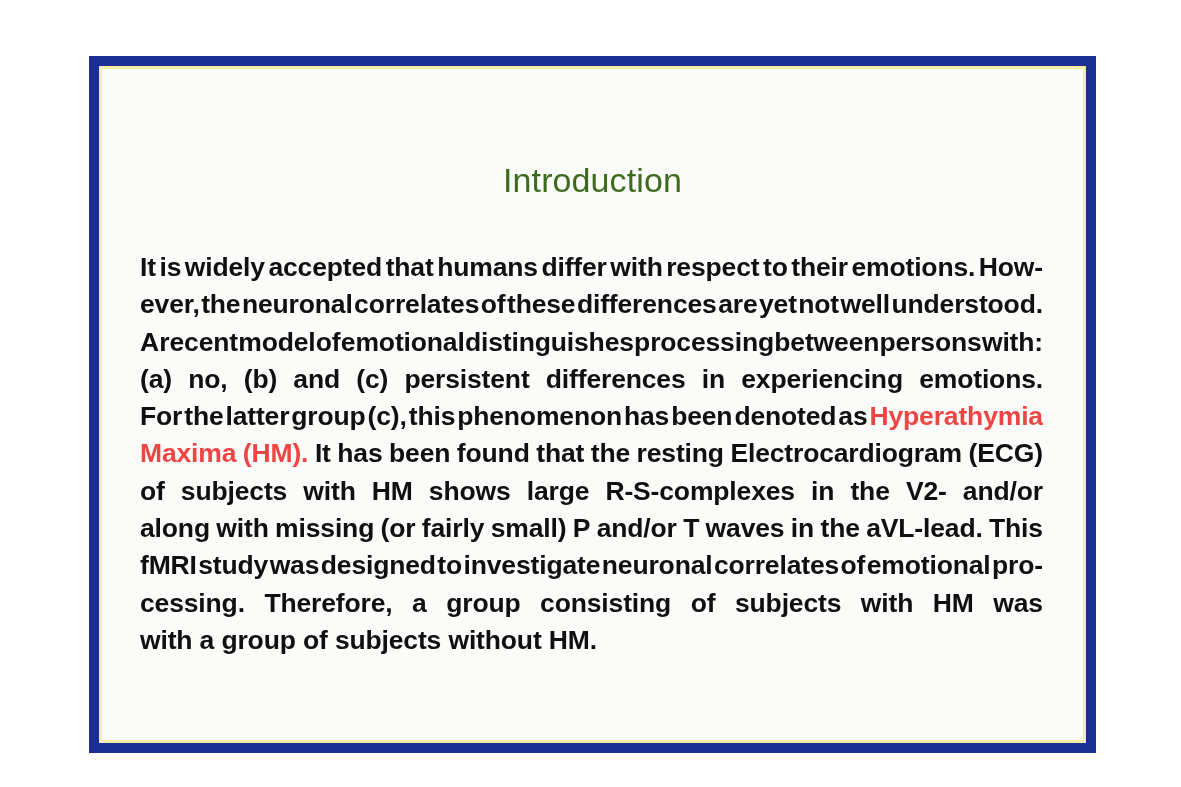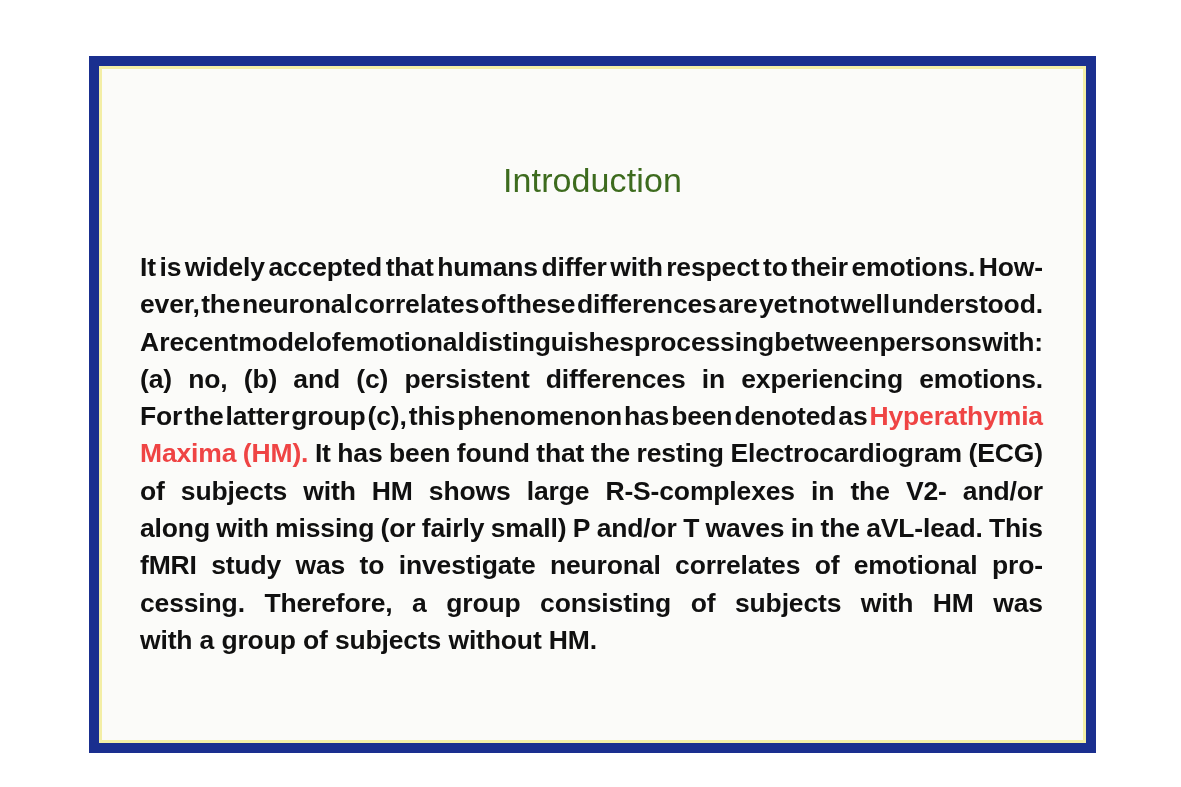--- a/index.html
+++ b/index.html
@@ -107,21 +107,21 @@
 
         <div id="body-block">
             <div class="body-line justify"><span class="w">It</span><span class="w">is</span><span class="w">widely</span><span class="w">accepted</span><span class="w">that</span><span class="w">humans</span><span class="w">differ</span><span class="w">with</span><span class="w">respect</span><span class="w">to</span><span class="w">their</span><span class="w">emotions.</span><span class="w">How-</span></div>
             <div class="body-line justify"><span class="w">ever,</span><span class="w">the</span><span class="w">neuronal</span><span class="w">correlates</span><span class="w">of</span><span class="w">these</span><span class="w">differences</span><span class="w">are</span><span class="w">yet</span><span class="w">not</span><span class="w">well</span><span class="w">understood.</span></div>
             <div class="body-line justify"><span class="w">A</span><span class="w">recent</span><span class="w">model</span><span class="w">of</span><span class="w">emotional</span><span class="w">distinguishes</span><span class="w">processing</span><span class="w">between</span><span class="w">persons</span><span class="w">with:</span></div>
             <div class="body-line justify"><span class="w">(a)</span><span class="w">no,</span><span class="w">(b)</span><span class="w">and</span><span class="w">(c)</span><span class="w">persistent</span><span class="w">differences</span><span class="w">in</span><span class="w">experiencing</span><span class="w">emotions.</span></div>
             <div class="body-line justify"><span class="w">For</span><span class="w">the</span><span class="w">latter</span><span class="w">group</span><span class="w">(c),</span><span class="w">this</span><span class="w">phenomenon</span><span class="w">has</span><span class="w">been</span><span class="w">denoted</span><span class="w">as</span><span class="w accent">Hyperathymia</span></div>
             <div class="body-line justify"><span class="w accent">Maxima</span><span class="w accent">(HM).</span><span class="w">It</span><span class="w">has</span><span class="w">been</span><span class="w">found</span><span class="w">that</span><span class="w">the</span><span class="w">resting</span><span class="w">Electrocardiogram</span><span class="w">(ECG)</span></div>
             <div class="body-line justify"><span class="w">of</span><span class="w">subjects</span><span class="w">with</span><span class="w">HM</span><span class="w">shows</span><span class="w">large</span><span class="w">R-S-complexes</span><span class="w">in</span><span class="w">the</span><span class="w">V2-</span><span class="w">and/or</span></div>
             <div class="body-line justify"><span class="w">along</span><span class="w">with</span><span class="w">missing</span><span class="w">(or</span><span class="w">fairly</span><span class="w">small)</span><span class="w">P</span><span class="w">and/or</span><span class="w">T</span><span class="w">waves</span><span class="w">in</span><span class="w">the</span><span class="w">aVL-lead.</span><span class="w">This</span></div>
-            <div class="body-line justify"><span class="w">fMRI</span><span class="w">study</span><span class="w">was</span><span class="w">to</span><span class="w">investigate</span><span class="w">neuronal</span><span class="w">correlates</span><span class="w">of</span><span class="w">emotional</span><span class="w">pro-</span></div>
+            <div class="body-line justify"><span class="w">fMRI</span><span class="w">study</span><span class="w">was</span><span class="w">designed</span><span class="w">to</span><span class="w">investigate</span><span class="w">neuronal</span><span class="w">correlates</span><span class="w">of</span><span class="w">emotional</span><span class="w">pro-</span></div>
             <div class="body-line justify"><span class="w">cessing.</span><span class="w">Therefore,</span><span class="w">a</span><span class="w">group</span><span class="w">consisting</span><span class="w">of</span><span class="w">subjects</span><span class="w">with</span><span class="w">HM</span><span class="w">was</span></div>
             <div class="body-line flush"><span class="w">with</span><span class="w"> </span><span class="w">a</span><span class="w"> </span><span class="w">group</span><span class="w"> </span><span class="w">of</span><span class="w"> </span><span class="w">subjects</span><span class="w"> </span><span class="w">without</span><span class="w"> </span><span class="w">HM.</span><span class="w"> </span></div>
           </div>
 
       </div>
 
     </div>
   </div>
 
 </div>

